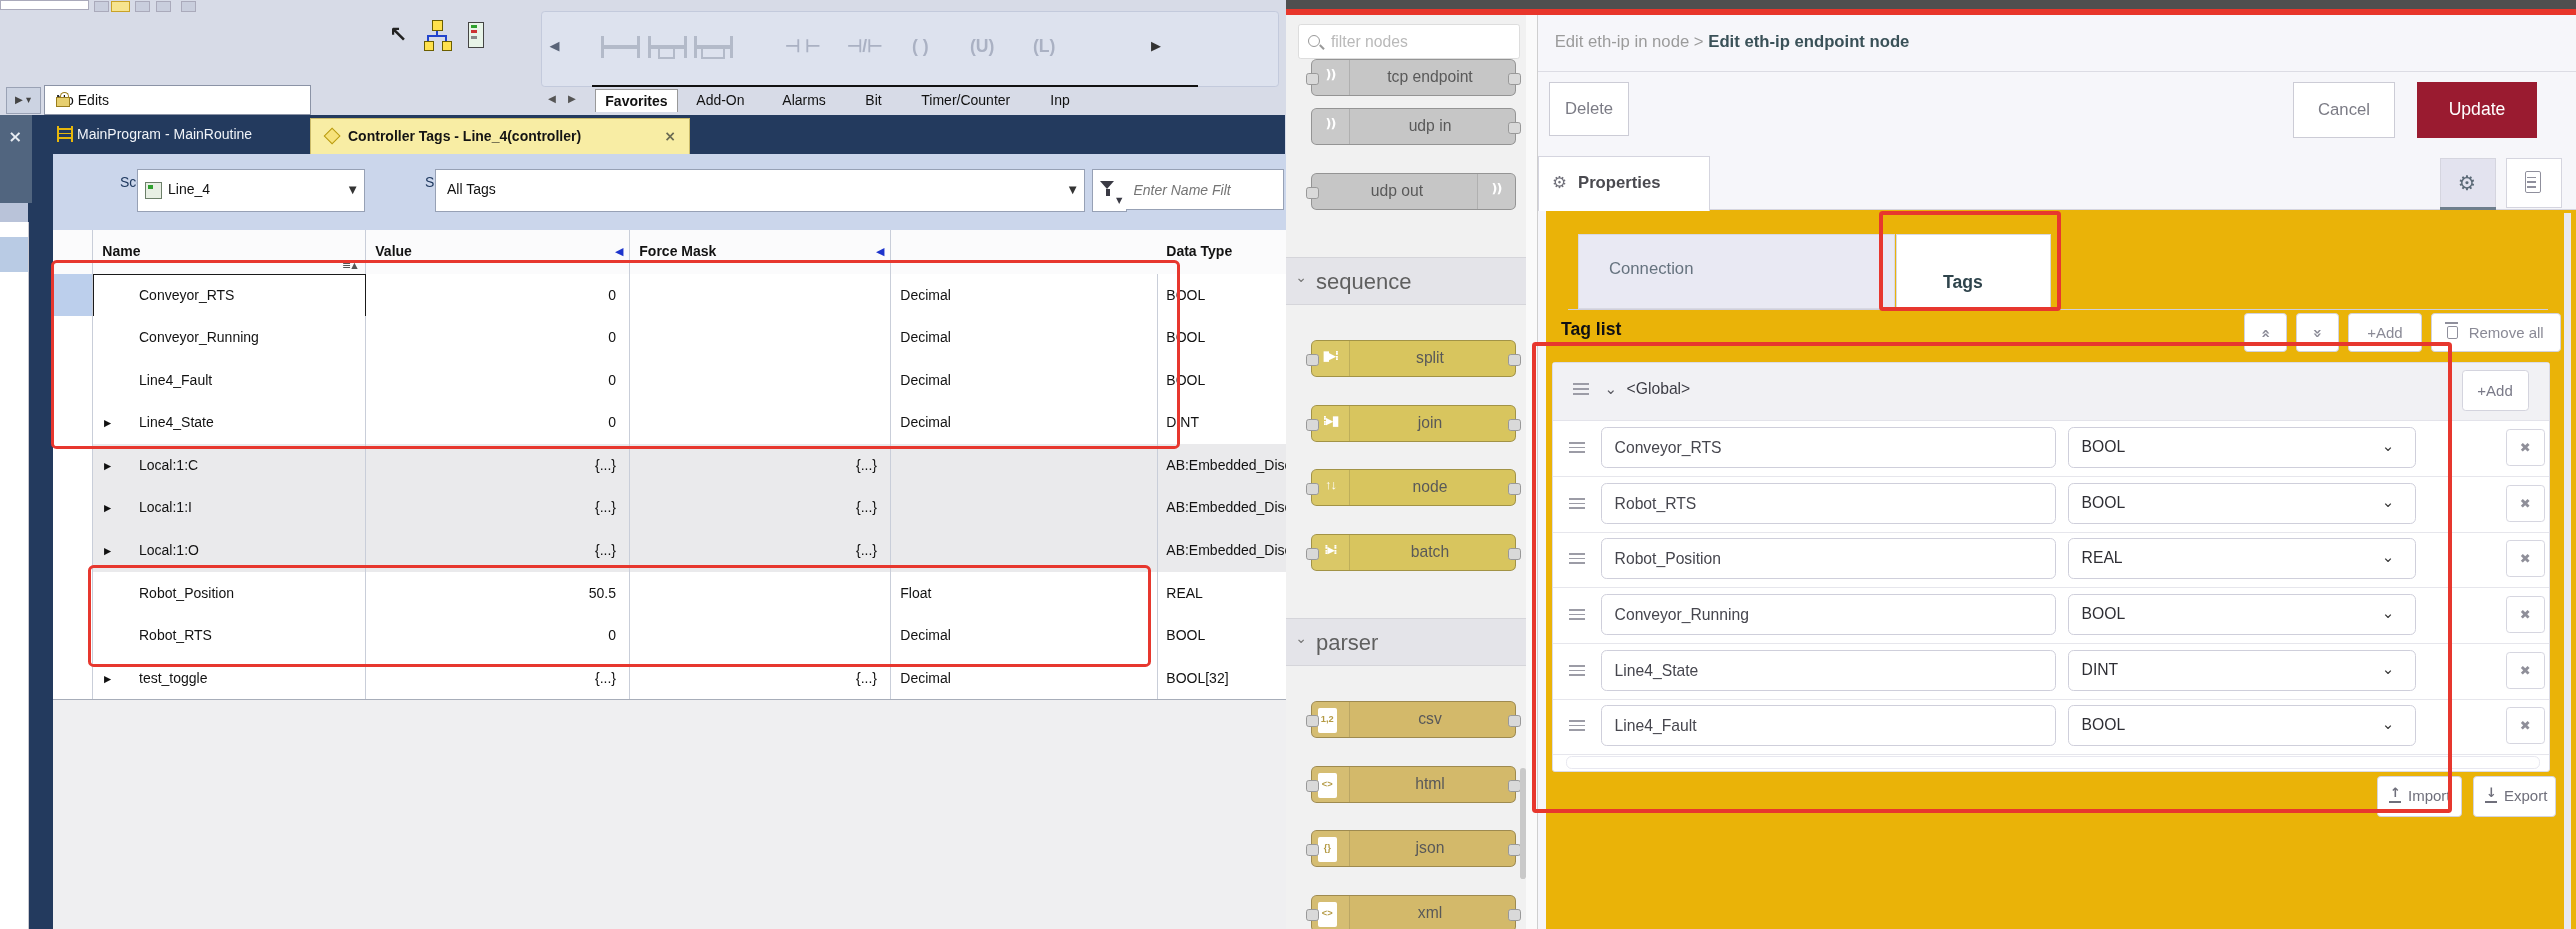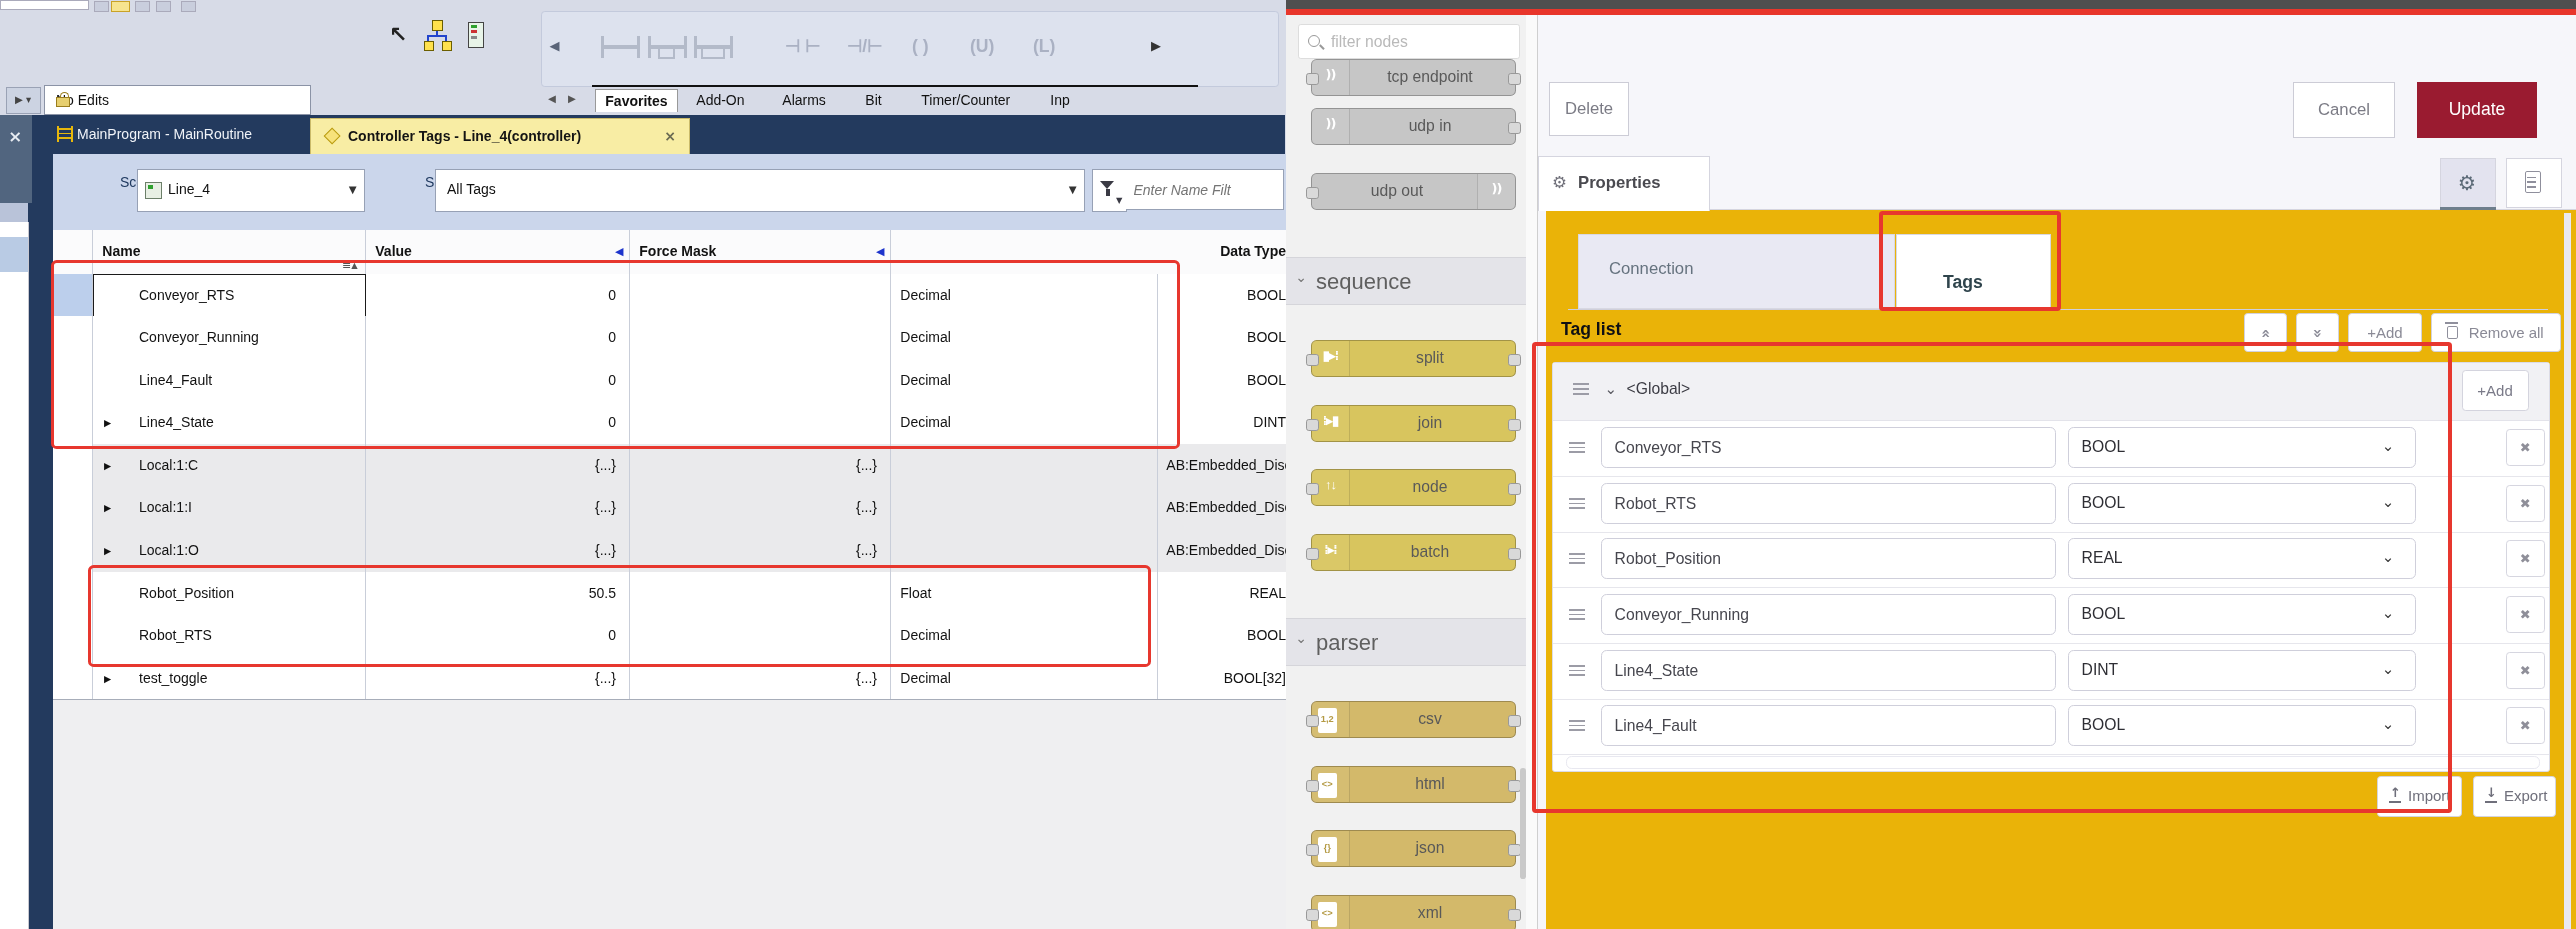--- a/index.html
+++ b/index.html
@@ -73,21 +73,21 @@
   #tag-table{left:53px;top:230px;width:1233px;height:469px;background:#fff;}
   .trow{position:absolute;left:0;width:1233px;height:43px;border-bottom:0.9px solid #d8d8dc;background:#fff;}
   .trow.header{height:44px;background:#fbfbfc;border-bottom:0.9px solid #9aa2af;font-weight:bold;}
   .trow.shaded{background:#eaeaec;}
   .cell{position:absolute;top:0;height:100%;box-sizing:border-box;border-right:0.9px solid #c9ced9;font-size:14px;color:#121212;line-height:43px;white-space:nowrap;overflow:hidden;}
   .c-sel{left:0;width:40px;}
   .c-name{left:40px;width:273px;padding-left:46px;}
   .c-val{left:313px;width:264px;text-align:right;padding-right:13px;}
   .c-force{left:577px;width:261px;text-align:right;padding-right:13px;}
   .c-style{left:838px;width:267px;padding-left:9.3px;}
-  .c-type{left:1104px;width:129px;padding-left:9.3px;border-right:none;text-align:right;}
+  .c-type{left:1104px;width:129px;padding-left:9.3px;border-right:none;}
   .trow.header .c-name{padding-left:9.3px;}
   .expand{position:absolute;left:11px;top:0;font-size:9.3px;color:#111;}
   .c-sel.selected{background:#bccfec;}
   .namebox{position:absolute;left:40px;top:0;width:273px;height:43px;border:1.9px solid #1a1a1a;box-sizing:border-box;}
   .sort-ico{position:absolute;right:7.4px;top:13px;font-size:11px;color:#555;font-weight:normal;}
   .blue-arr{position:absolute;right:5.6px;top:0;color:#1d34cc;font-size:11px;font-weight:bold;}
   #below-table{left:53px;top:699px;width:1233px;height:230px;background:#efeff1;border-top:0.9px solid #a7adb9;}
 
   .redbox{border:3.7px solid #e7372e;border-radius:5.6px;z-index:50;pointer-events:none;}
 
@@ -507,20 +507,25 @@
         </span>
       <div class="lbl shift-r">xml</div>
       <span class="port pl"></span>
       <span class="port pr"></span>
     </div>
   </div>
   <div class="abs pal-scroll"></div>
   <div class="abs" id="sliver"></div>
 
   <div class="abs" id="editpanel">
+    <div id="breadcrumb">
+      <span class="p">
+        <span>Edit eth-ip in node</span><span> &gt; </span><span class="c">Edit eth-ip endpoint node</span>
+      </span>
+    </div>
 
     <div class="btn-plain" id="btn-delete">Delete</div>
     <div class="btn-plain" id="btn-cancel">Cancel</div>
     <div id="btn-update">Update</div>
 
     <div id="props-line"></div>
     <div id="props-tab">
       <span class="gear ico">⚙</span>
       <span class="lbl">Properties</span>
     </div>

